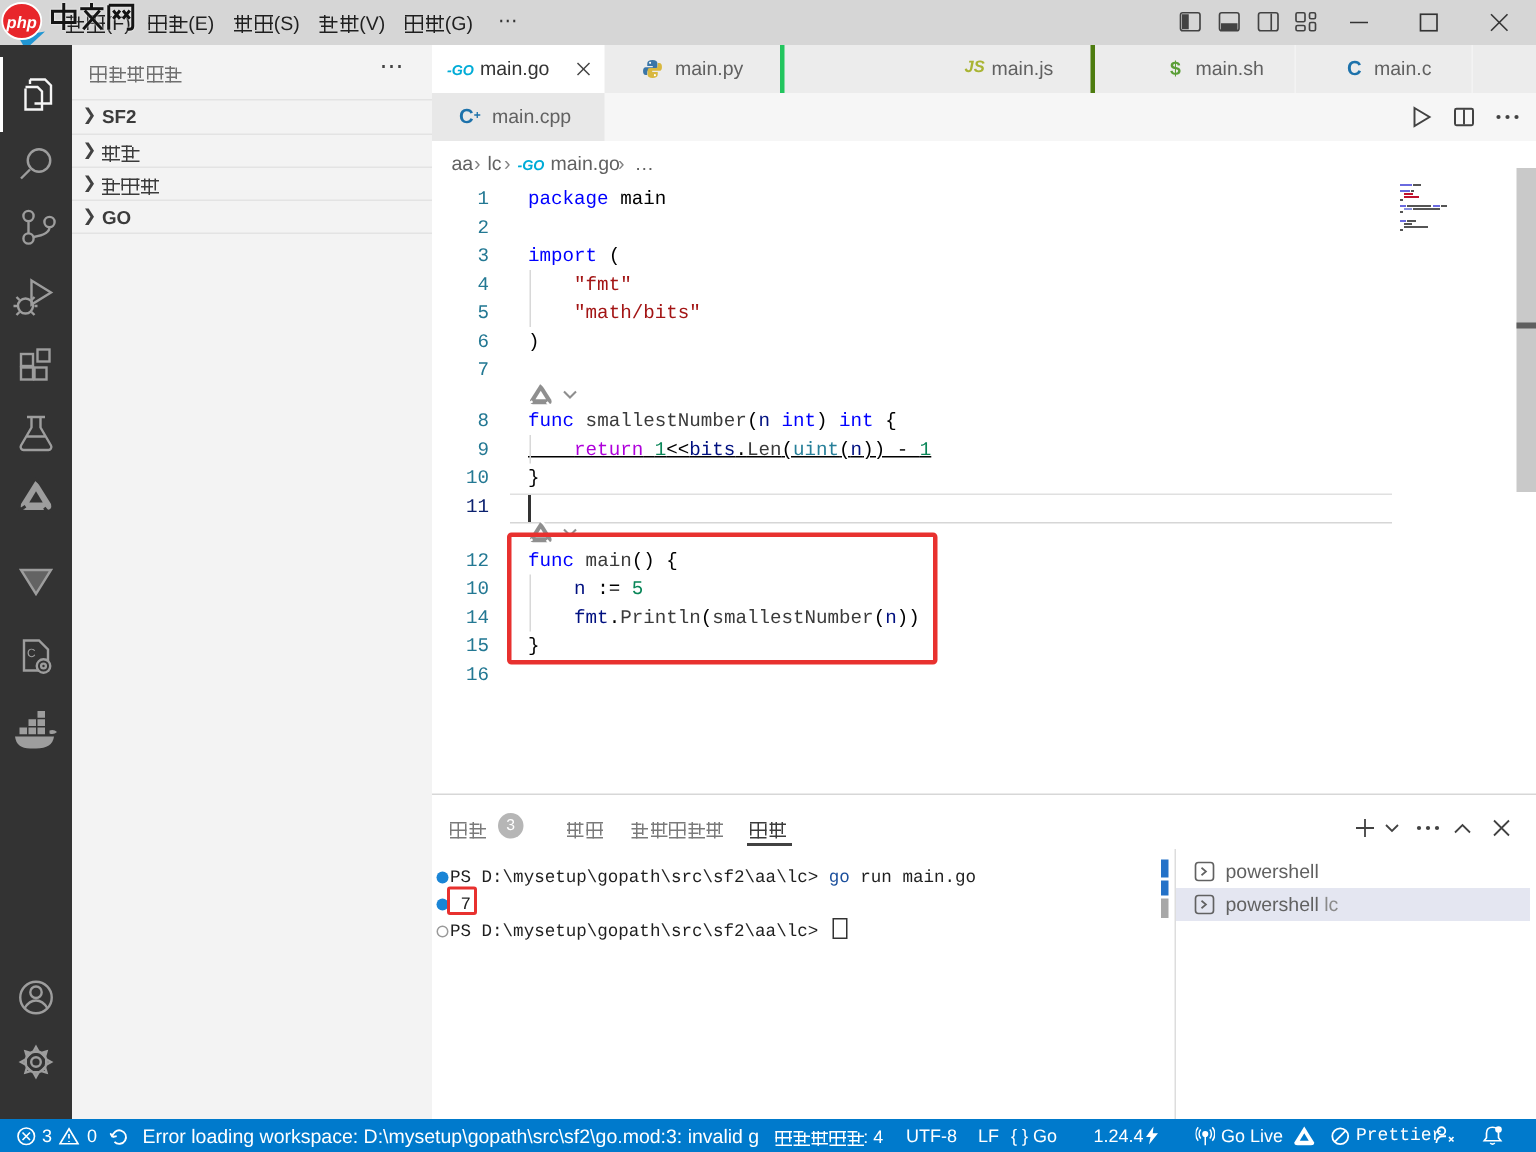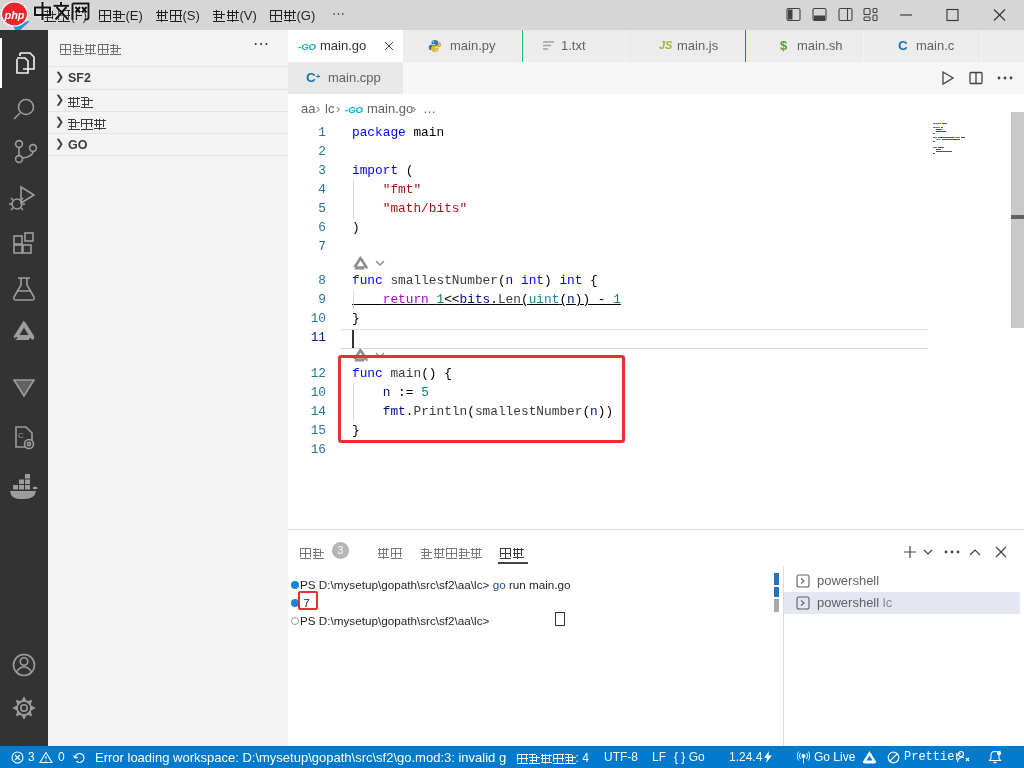--- a/index.html
+++ b/index.html
@@ -25,21 +25,21 @@
     linear-gradient(var(--c),var(--c)) 72% 30%/1.2px 70%;
     background-repeat:no-repeat;}
   .zh i.c{background:
     linear-gradient(var(--c),var(--c)) 0 15%/100% 1.2px,
     linear-gradient(var(--c),var(--c)) 15% 50%/70% 1.2px,
     linear-gradient(var(--c),var(--c)) 0 88%/100% 1.2px,
     linear-gradient(var(--c),var(--c)) 15% 15%/1.2px 75%,
     linear-gradient(var(--c),var(--c)) 84% 15%/1.2px 75%,
     linear-gradient(var(--c),var(--c)) 48% 0/1.2px 100%;
     background-repeat:no-repeat;}
-  .mono{font-family:Liberation Sans, sans-serif;}
+  .mono{font-family:Liberation Mono, monospace;}
 </style></head>
 <body>
 
 <div class="abs" id="titlebar" style="left:0;top:0;width:1024px;height:30px;background:#d6d6d6;color:#1f1f1f;font-size:13px;">
 
   <div class="abs" style="left:99px;top:8px;"><span class="zh" style="--c:#1f1f1f;--s:12px">
         <i class="a"></i>
         <i class="b"></i>
       </span><span style="margin-left:1px;">(E)</span></div>
   <div class="abs" style="left:156px;top:8px;"><span class="zh" style="--c:#1f1f1f;--s:12px">
@@ -229,40 +229,32 @@
           <text x="0" y="11" font-family="Liberation Sans" font-weight="bold" font-style="italic" font-size="9.5" fill="#00acd7">‑GO</text>
         </svg>
     </span>
     <span class="abs" style="left:32px;top:8px;">main.go</span>
     <svg class="abs" style="left:95px;top:10px;" width="12" height="12" viewBox="0 0 12 12" stroke="#424242" stroke-width="1">
         <line x1="2" y1="2" x2="10" y2="10"></line>
         <line x1="10" y1="2" x2="2" y2="10"></line>
       </svg>
   </div>
 
-  <div class="abs" style="left:115px;top:0;width:120px;height:32px;border-right:1px solid #22c55e;">
+  <div class="abs" style="left:115px;top:0;width:120px;height:32px;border-right:3px solid #22c55e;">
     <svg class="abs" style="left:25px;top:9px;" width="14" height="14" viewBox="0 0 14 14">
       <path d="M7 1 q-3.5 0 -3.5 2.5 v1.5 h3.7 v0.8 H2.5 q-1.8 0 -1.8 2.6 q0 2.6 1.8 2.6 h1 v-1.7 q0-1.7 1.8-1.7 h3.4 q1.6 0 1.6-1.6 V3.5 Q10.3 1 7 1 z" fill="#3a76a8"></path>
         <circle cx="5.4" cy="2.9" r="0.7" fill="#fff"></circle>
       <path d="M7 13 q3.5 0 3.5 -2.5 V9 H6.8 v-0.8 h4.7 q1.8 0 1.8 -2.6 q0 -2.6 -1.8 -2.6 h-1 v1.7 q0 1.7 -1.8 1.7 H5.3 q-1.6 0 -1.6 1.6 v2.5 Q3.7 13 7 13 z" fill="#d9b83f"></path>
         <circle cx="8.6" cy="11.1" r="0.7" fill="#fff"></circle>
     </svg>
     <span class="abs" style="left:47px;top:8px;">main.py</span>
   </div>
 
-  <div class="abs" style="left:235px;top:0;width:103px;height:32px;border-right:1px solid #f3f3f3;">
-    <svg class="abs" style="left:19px;top:10px;" width="13" height="12" viewBox="0 0 13 12" stroke="#9d9d9d" stroke-width="1.4">
-        <line x1="1" y1="2" x2="12" y2="2"></line>
-        <line x1="1" y1="5.5" x2="9" y2="5.5"></line>
-        <line x1="1" y1="9" x2="6" y2="9"></line>
-      </svg>
-    <span class="abs" style="left:38px;top:8px;">1.txt</span>
-  </div>
-
-  <div class="abs" style="left:338px;top:0;width:120px;height:32px;border-right:1px solid #4d7c0f;">
+
+  <div class="abs" style="left:322px;top:0;width:120px;height:32px;border-right:3px solid #4d7c0f;">
     <b class="abs" style="left:33px;top:9px;font-size:11px;color:#a9b433;font-style:italic;">JS</b>
     <span class="abs" style="left:51px;top:8px;">main.js</span>
   </div>
 
   <div class="abs" style="left:458px;top:0;width:118px;height:32px;border-right:1px solid #f3f3f3;">
     <b class="abs" style="left:34px;top:8px;font-size:13px;color:#5a9e36;">$</b>
     <span class="abs" style="left:51px;top:8px;">main.sh</span>
   </div>
 
   <div class="abs" style="left:576px;top:0;width:118px;height:32px;border-right:1px solid #f3f3f3;">

